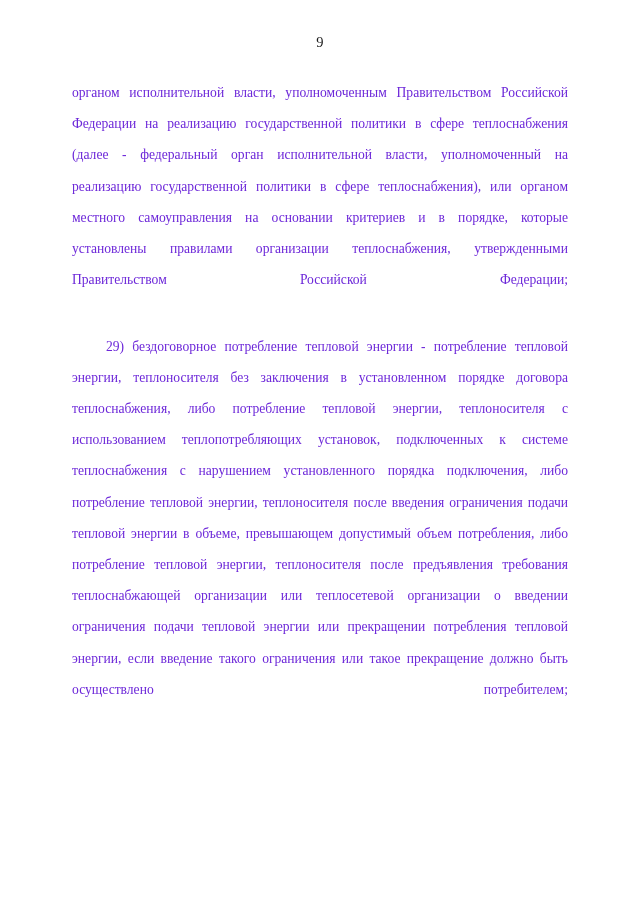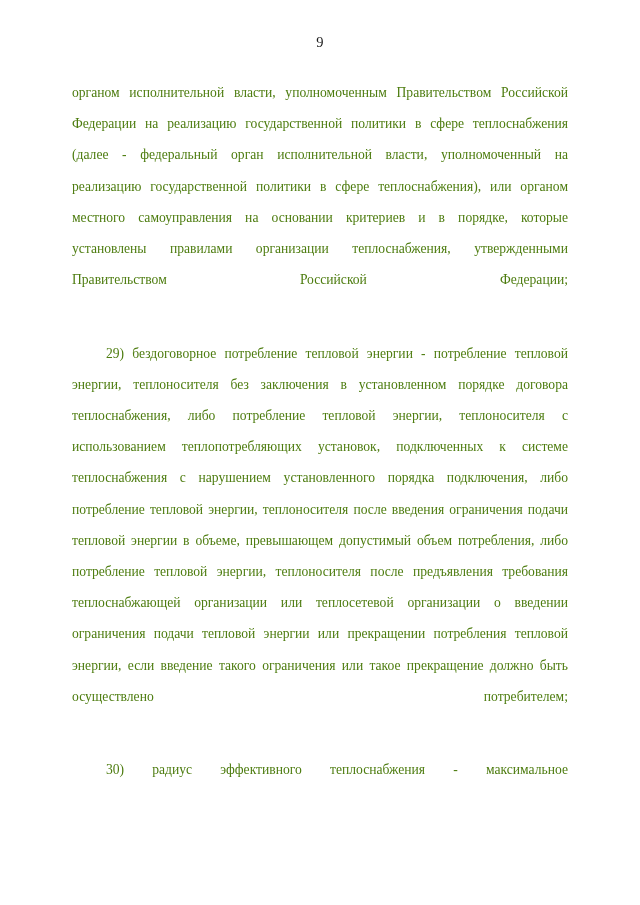--- a/index.html
+++ b/index.html
@@ -22,26 +22,26 @@
     background: #ffffff;
   }
   .page-number {
     text-align: center;
     font-size: 14.5px;
     color: #1a1a1a;
     margin: 0 0 26px 0;
     letter-spacing: 0.2px;
   }
   .body-text p {
-    margin: 11px 0 0 0;
+    margin: 4px 0 0 0;
     font-size: 13.6px;
     line-height: 31.2px;
     text-align: justify;
     text-justify: inter-word;
-    color: #4d7c0f;
+    color: #6d28d9;
     hyphens: none;
   }
   .body-text p.indent {
     text-indent: 34px;
   }
   
   .body-text p::after {
     content: "";
     display: inline-block;
     width: 100%;
@@ -50,16 +50,15 @@
 </head>
 <body>
 
 <div class="page">
 
   <div class="page-number">9</div>
 
   <div class="body-text">
     <p>органом исполнительной власти, уполномоченным Правительством Российской Федерации на реализацию государственной политики в сфере теплоснабжения (далее - федеральный орган исполнительной власти, уполномоченный на реализацию государственной политики в сфере теплоснабжения), или органом местного самоуправления на основании критериев и в порядке, которые установлены правилами организации теплоснабжения, утвержденными Правительством Российской Федерации;</p>
     <p class="indent">29) бездоговорное потребление тепловой энергии - потребление тепловой энергии, теплоносителя без заключения в установленном порядке договора теплоснабжения, либо потребление тепловой энергии, теплоносителя с использованием теплопотребляющих установок, подключенных к системе теплоснабжения с нарушением установленного порядка подключения, либо потребление тепловой энергии, теплоносителя после введения ограничения подачи тепловой энергии в объеме, превышающем допустимый объем потребления, либо потребление тепловой энергии, теплоносителя после предъявления требования теплоснабжающей организации или теплосетевой организации о введении ограничения подачи тепловой энергии или прекращении потребления тепловой энергии, если введение такого ограничения или такое прекращение должно быть осуществлено потребителем;</p>
-    <p class="indent">30) радиус эффективного теплоснабжения - максимальное</p>
   </div>
 
 </div>
 
 </body></html>

